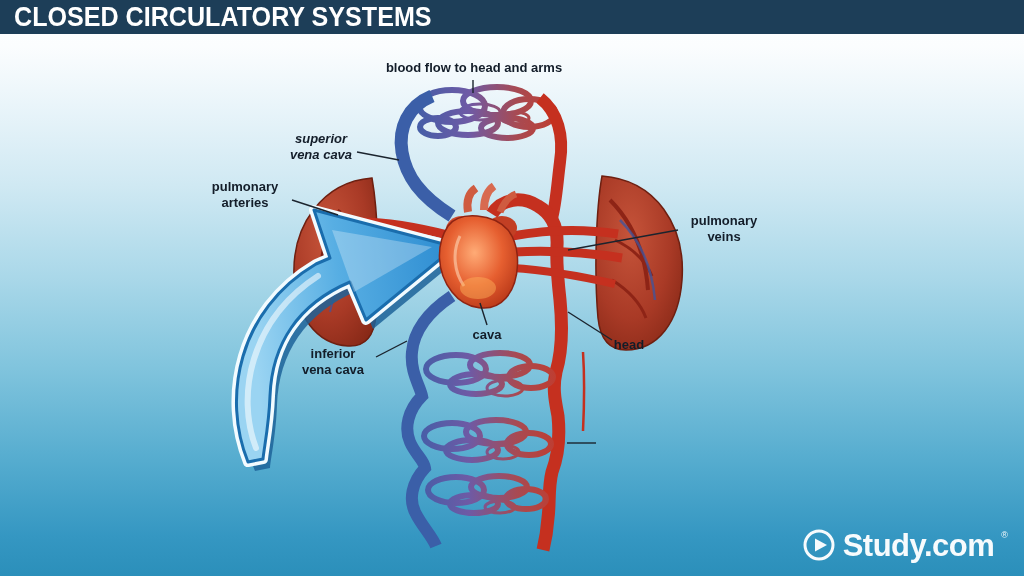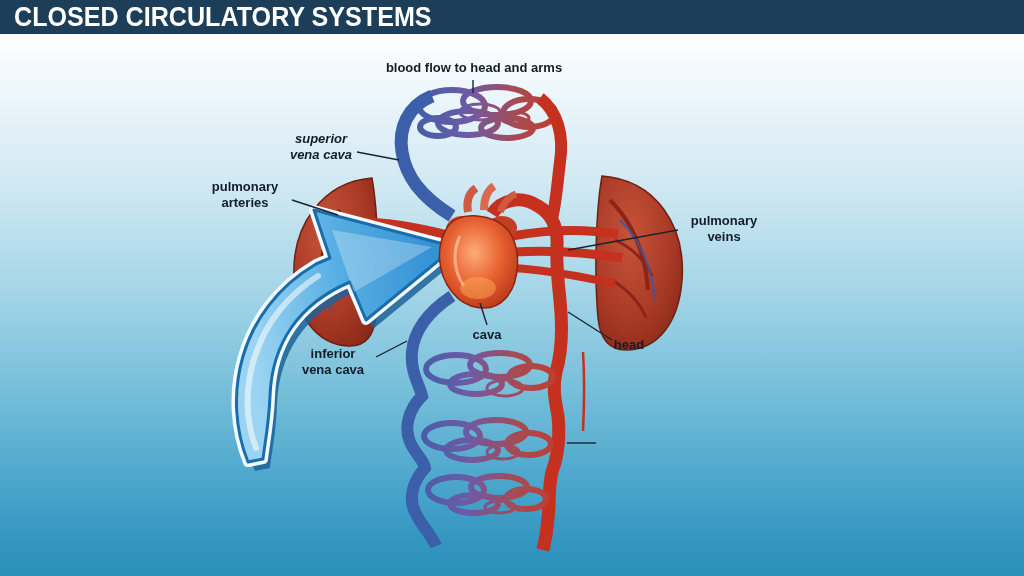--- a/index.html
+++ b/index.html
@@ -199,14 +199,22 @@
 
     <div class="label" style="left:463px; top:327px; width:48px;">cava</div>
 
     <div class="label" style="left:605px; top:337px; width:48px;">head</div>
 
     <div class="label" style="left:284px; top:346px; width:98px;">inferior
 vena cava</div>
 
   </div>
 
+  <div class="watermark">
+    <svg width="34" height="34" viewBox="0 0 34 34">
+      <circle cx="17" cy="17" r="14" fill="none" stroke="rgba(255,255,255,.96)" stroke-width="3"></circle>
+      <path d="M 13 10.5 L 13 23.5 L 25 17 Z" fill="rgba(255,255,255,.96)"></path>
+    </svg>
+    <span class="word">Study.com</span>
+    <span class="reg">®</span>
+  </div>
 
 </div>
 
 </body></html>

